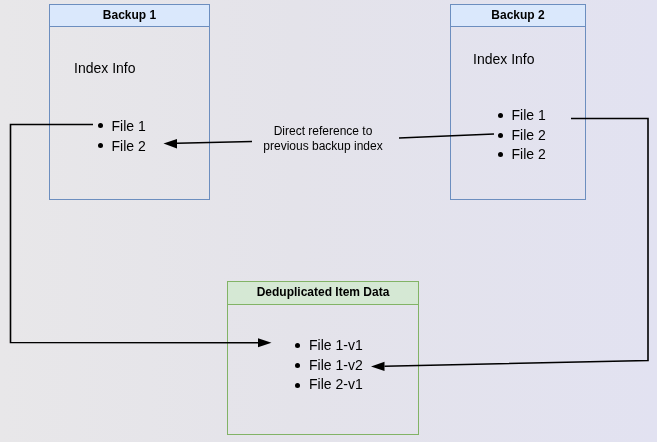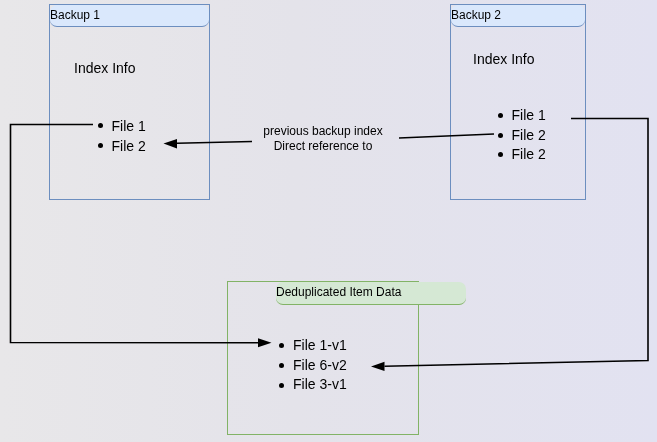--- a/index.html
+++ b/index.html
@@ -20,31 +20,31 @@
   }
   .canvas{
     position:relative;width:657px;height:442px;
     background:linear-gradient(to right, var(--canvas-left) 0%, #e4e3ea 45%, var(--canvas-right) 100%);
   }
   .box{position:absolute;box-sizing:border-box;background:transparent;}
   .box.blue{border:1.5px solid var(--blue-border);}
   .box.green{border:1.5px solid var(--green-border);}
   .box-header{
     box-sizing:border-box;width:100%;
-    text-align:left;font-weight:normal;font-size:12px;border-radius:7px;
+    text-align:center;font-weight:bold;font-size:12px;
   }
   .box.blue .box-header{
     background:var(--blue-header-fill);
     border-bottom:1.5px solid var(--blue-border);
     height:22px;line-height:20.5px;
   }
   .box.green .box-header{
     background:var(--green-header-fill);
     border-bottom:1.5px solid var(--green-border);
-    height:23px;line-height:21.5px;margin-left:48px;
+    height:23px;line-height:21.5px;
   }
   .section-label{position:absolute;font-size:14px;line-height:16px;white-space:nowrap;z-index:2;}
   ul.file-list{
     position:absolute;margin:0;padding:0;list-style:none;
     font-size:14px;white-space:nowrap;z-index:2;
   }
   ul.file-list li{position:relative;padding-left:14px;}
   #backup1-list li{height:20px;line-height:20px;}
   #backup2-list li{height:19.5px;line-height:19.5px;}
   #dedup-list li{height:19.7px;line-height:19.7px;}
@@ -101,38 +101,38 @@
       <span class="dot"></span>
       <span>File 2</span>
     </li>
   </ul>
 
   <div class="box green" style="left:227px;top:281px;width:192px;height:154px;">
     <div class="box-header">
       <span>Deduplicated Item Data</span>
     </div>
   </div>
-  <ul class="file-list" id="dedup-list" style="left:279px;top:336px;">
+  <ul class="file-list" id="dedup-list" style="left:295px;top:336px;">
     <li>
       <span class="dot"></span>
       <span>File 1-v1</span>
     </li>
     <li>
       <span class="dot"></span>
-      <span>File 6-v2</span>
+      <span>File 1-v2</span>
     </li>
     <li>
       <span class="dot"></span>
-      <span>File 3-v1</span>
+      <span>File 2-v1</span>
     </li>
   </ul>
 
   <div class="edge-label">
+    <div>Direct reference to</div>
     <div>previous backup index</div>
-    <div>Direct reference to</div>
   </div>
 
   <svg class="arrows" width="657" height="442" viewBox="0 0 657 442">
 
     <path d="M 93 124.5 L 10.5 124.5 L 10.5 342.5 L 258 342.7"></path>
     <polygon points="271.5,342.7 258,338.2 258,347.2"></polygon>
 
     <path d="M 494 134 L 399 138"></path>
     <path d="M 252 141.5 L 177 143.3"></path>
     <polygon points="163.5,143.6 177,139 177,148.4"></polygon>

